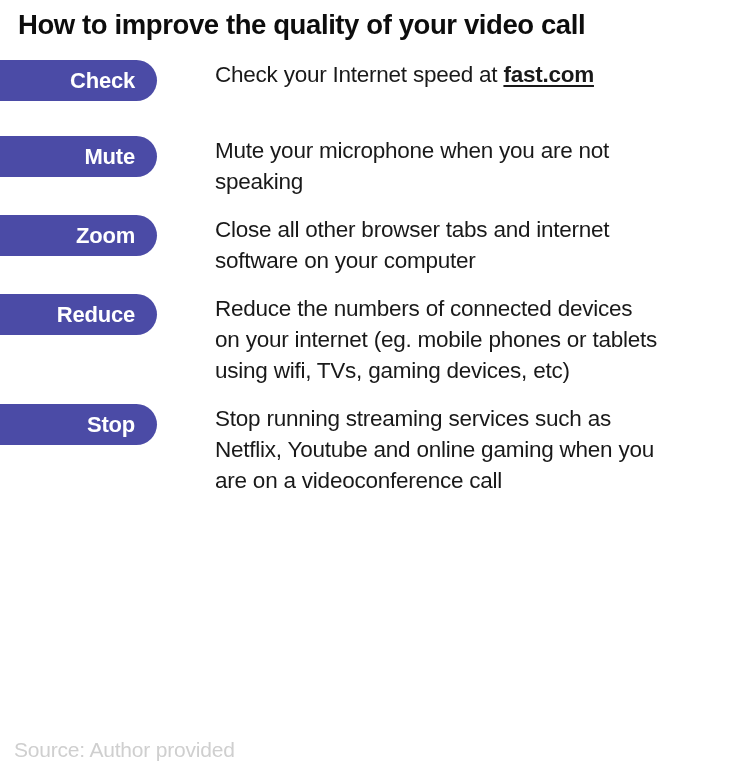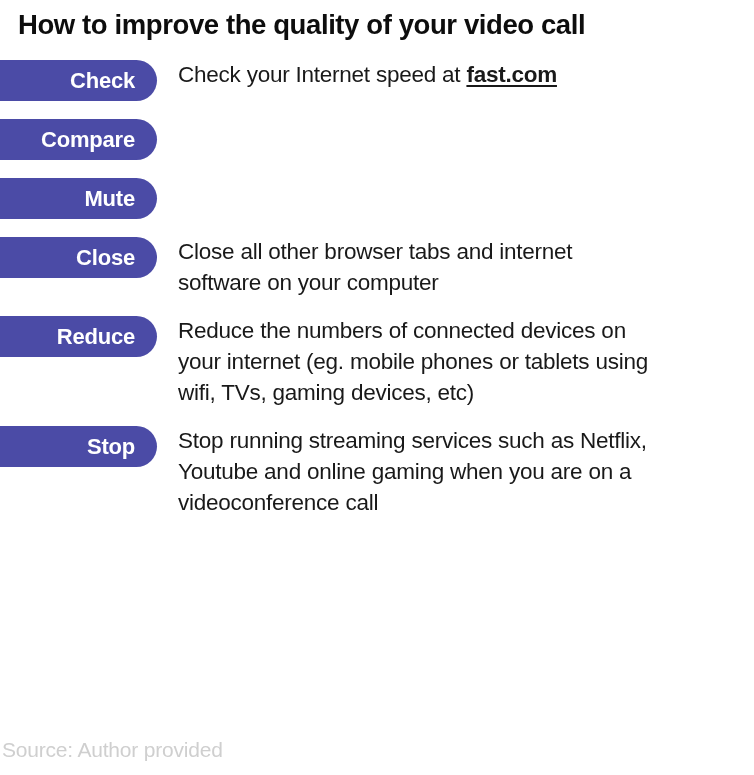--- a/index.html
+++ b/index.html
@@ -38,20 +38,21 @@
   .tips {
     margin: 0;
     padding: 0;
     list-style: none;
   }
 
   .tip {
     display: flex;
     align-items: flex-start;
     margin-top: 17px;
+    gap: 37px;
   }
 
   .pill {
     flex: 0 0 auto;
     width: 157px;
     height: 41px;
     box-sizing: border-box;
     background: #4b4ba6;
     border-radius: 0 21px 21px 0;
     display: flex;
@@ -90,21 +91,21 @@
 
   .tip-body .link {
     font-weight: bold;
     text-decoration: underline;
     text-underline-offset: 3px;
     color: #191919;
   }
 
   .source {
     position: absolute;
-    left: 2px;
+    left: 14px;
     bottom: 12px;
     font-family: "Liberation Sans", sans-serif;
     font-size: 21px;
     line-height: 26px;
     color: #cfcfcf;
     letter-spacing: -0.2px;
   }
 </style>
 </head>
 <body>
@@ -115,35 +116,33 @@
 
   <ul class="tips">
     <li class="tip">
       <div class="pill">
         <span class="pill-label">Check</span>
       </div>
       <div class="tip-body"><span>Check your Internet speed at </span><span class="link">fast.com</span></div>
     </li>
 
     <li class="tip">
-      <div class="pill">
-        <span class="pill-label">Compare</span>
-      </div>
     </li>
 
 
     <li class="tip">
       <div class="pill">
         <span class="pill-label">Mute</span>
       </div>
+      <div class="tip-body"><span>Mute your microphone when you are not speaking</span></div>
     </li>
 
     <li class="tip">
       <div class="pill">
-        <span class="pill-label">Close</span>
+        <span class="pill-label">Zoom</span>
       </div>
       <div class="tip-body"><span>Close all other browser tabs and internet software on your computer</span></div>
     </li>
 
     <li class="tip">
       <div class="pill">
         <span class="pill-label">Reduce</span>
       </div>
       <div class="tip-body"><span>Reduce the numbers of connected devices on your internet (eg. mobile phones or tablets using wifi, TVs, gaming devices, etc)</span></div>
     </li>

